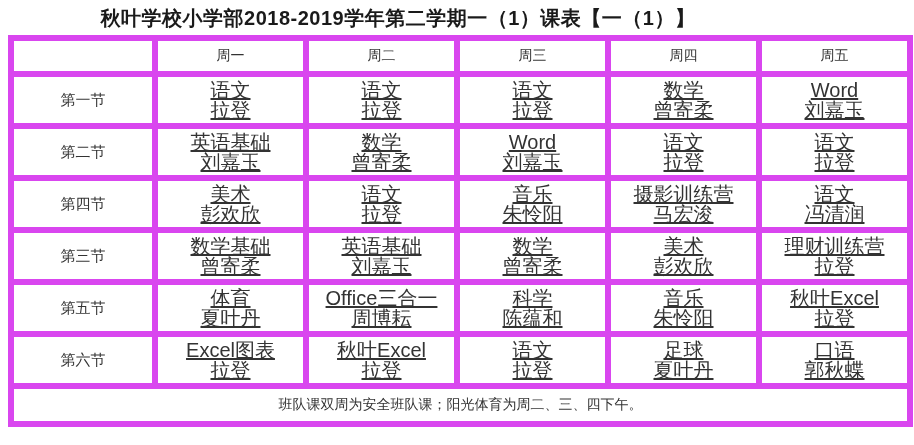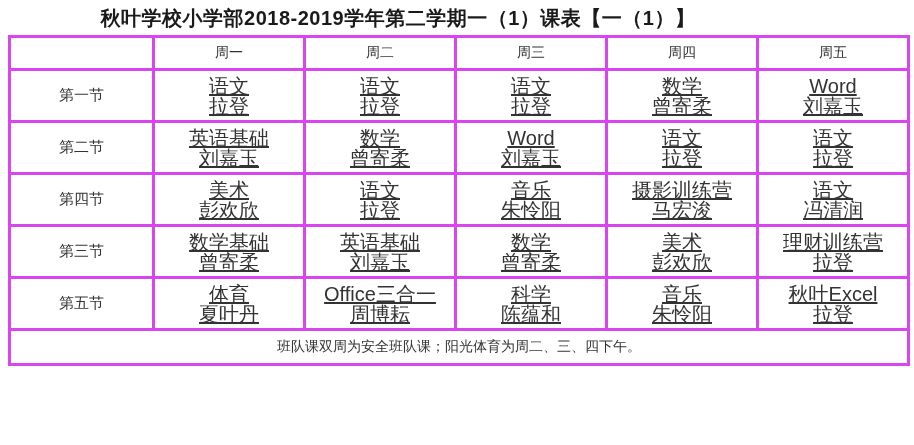--- a/index.html
+++ b/index.html
@@ -22,21 +22,21 @@
     white-space:nowrap;
   }
   table.tt{
     border-collapse:collapse;
     table-layout:fixed;
     width:898px;
     margin-left:8px;
     border:2px solid #2b2b2b;
   }
   .tt th,.tt td{
-    border:3px solid #d946ef;
+    border:6px solid #d946ef;
     text-align:center;
     vertical-align:middle;
     padding:0;
     overflow:hidden;
   }
   col.c0{width:144px;}
   col.cd{width:151px;}
   tr.hdr th{
     height:30px;
     font-size:14px;
@@ -202,20 +202,43 @@
       <td>
         <div class="subj">音乐</div>
         <div class="tch">朱怜阳</div>
       </td>
       <td>
         <div class="subj">秋叶Excel</div>
         <div class="tch">拉登</div>
       </td>
     </tr>
 
+    <tr class="prow">
+      <td class="plabel">第六节</td>
+      <td>
+        <div class="subj">Excel图表</div>
+        <div class="tch">拉登</div>
+      </td>
+      <td>
+        <div class="subj">秋叶Excel</div>
+        <div class="tch">拉登</div>
+      </td>
+      <td>
+        <div class="subj">语文</div>
+        <div class="tch">拉登</div>
+      </td>
+      <td>
+        <div class="subj">足球</div>
+        <div class="tch">夏叶丹</div>
+      </td>
+      <td>
+        <div class="subj">口语</div>
+        <div class="tch">郭秋蝶</div>
+      </td>
+    </tr>
 
     <tr class="footrow">
       <td colspan="6">班队课双周为安全班队课；阳光体育为周二、三、四下午。</td>
     </tr>
 
   </tbody>
     </table>
 </div>
 
 </body></html>

